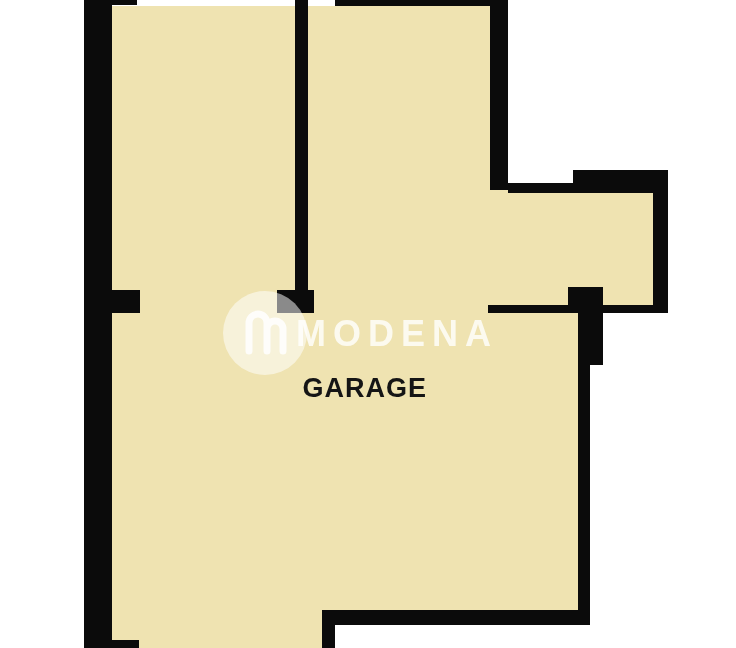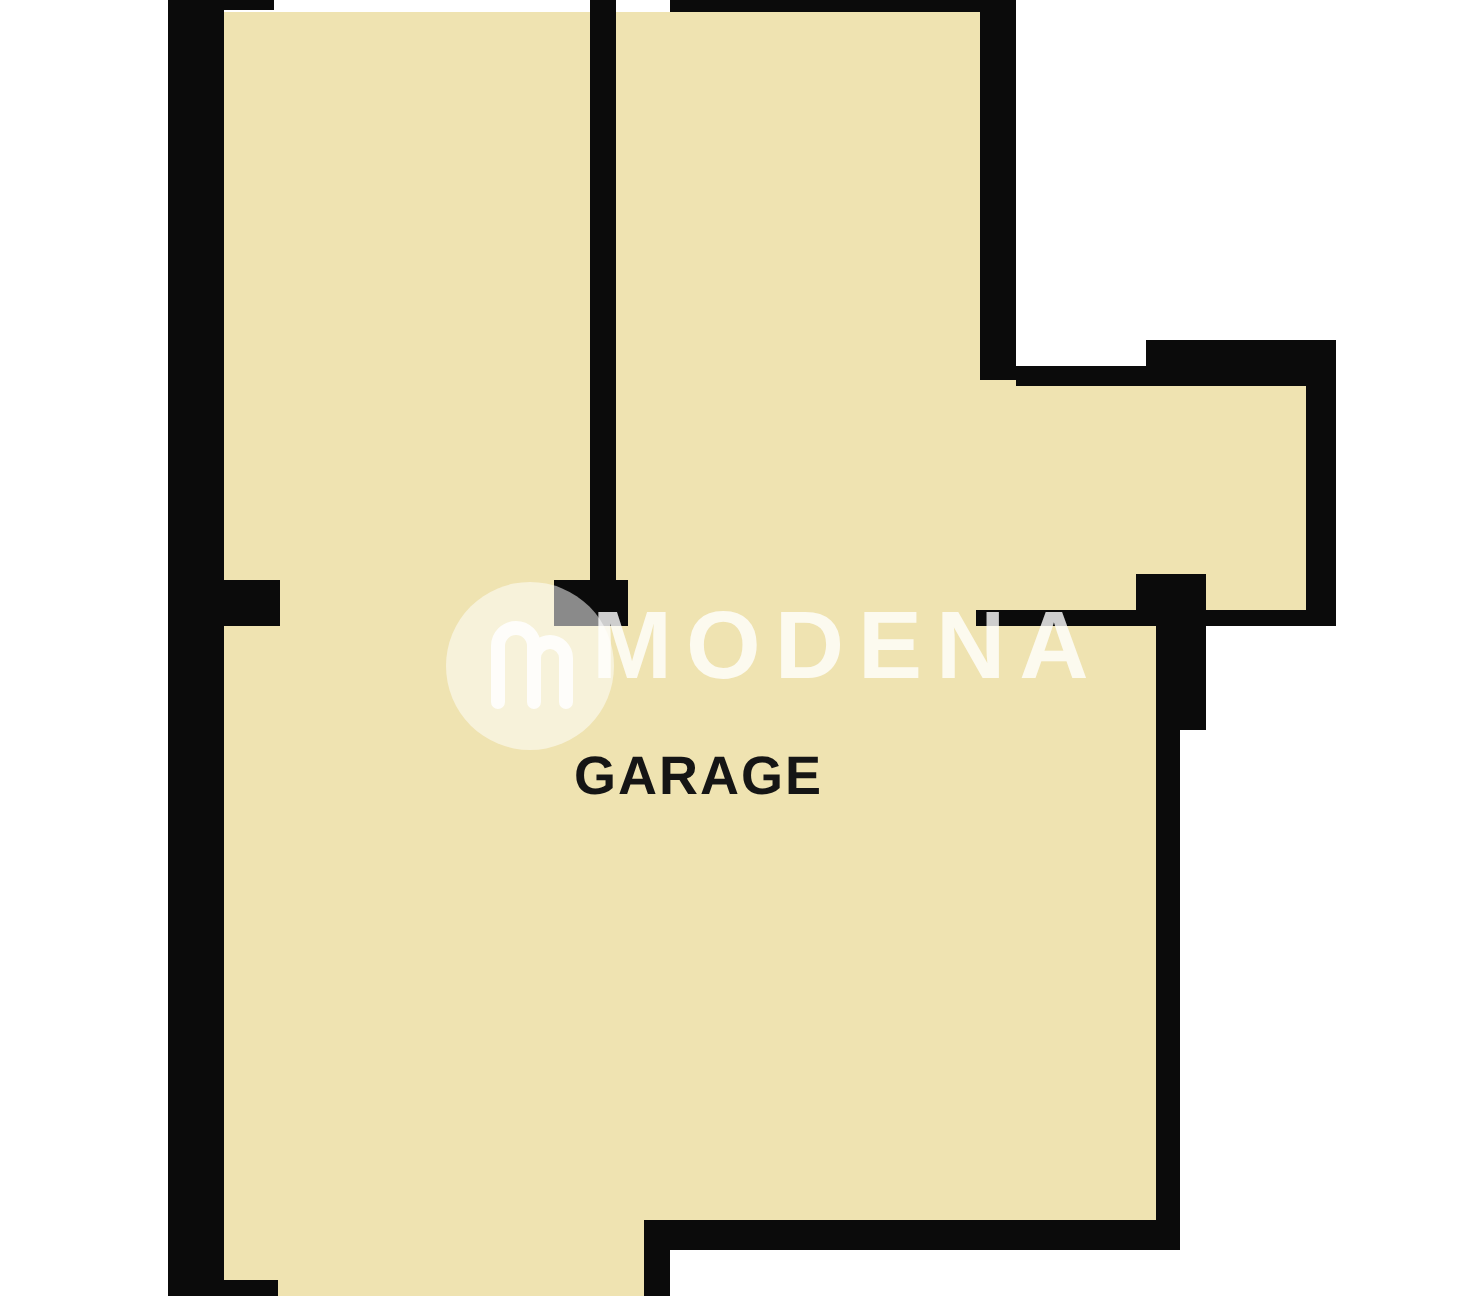--- a/index.html
+++ b/index.html
@@ -12,36 +12,36 @@
   }
   .room{position:absolute;background:#efe3b1;z-index:1;}
   .wall{position:absolute;background:#0b0b0b;z-index:2;}
   .wm{position:absolute;z-index:3;}
   .wm-circle{
     left:223px;top:291px;width:84px;height:84px;
     border-radius:50%;
     background:rgba(255,255,255,0.52);
   }
   .wm-brand{
-    left:296px;top:306px;width:230px;height:36px;
+    left:296px;top:316px;width:230px;height:36px;
     color:rgba(255,255,255,0.80);
-    font-weight:bold;font-size:48px;line-height:36px;
+    font-weight:bold;font-size:36px;line-height:36px;
     letter-spacing:7px;white-space:nowrap;
   }
   .wm-sub{
     left:299px;top:344px;width:230px;height:16px;
     color:rgba(227,197,92,0.95);
     font-weight:bold;font-size:13px;line-height:15px;
     letter-spacing:11px;white-space:nowrap;
   }
   .room-label{
     position:absolute;z-index:4;
     left:287px;top:373px;width:140px;
     color:#151515;font-weight:bold;font-size:27px;
-    letter-spacing:1px;white-space:nowrap;
+    letter-spacing:1px;white-space:nowrap;text-align:right;
   }
   svg{display:block;}
 </style>
 </head>
 <body>
 
 <div id="stage">
 
   <div class="room" style="left:112px;top:6px;width:183px;height:307px;"></div>
   <div class="room" style="left:308px;top:6px;width:182px;height:307px;"></div>

